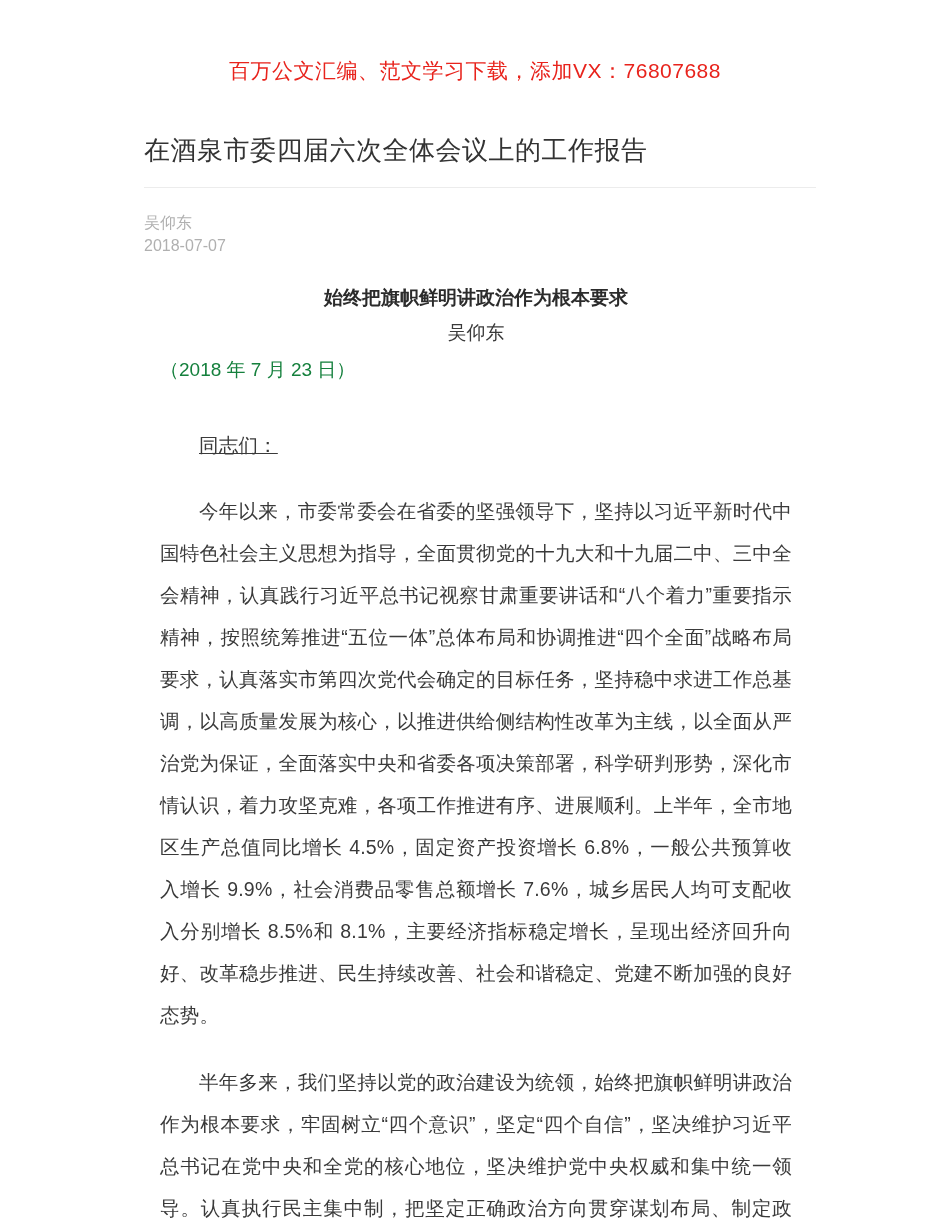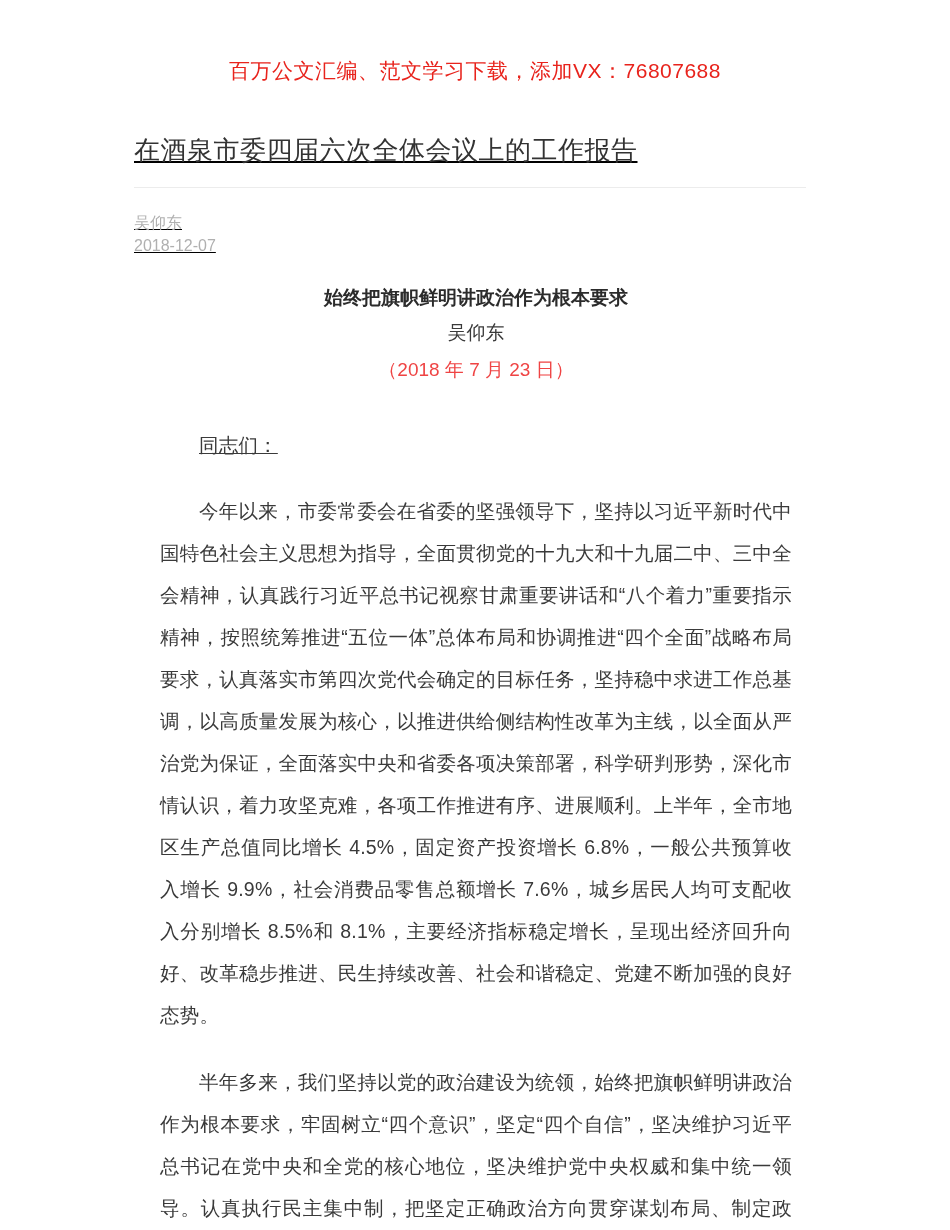--- a/index.html
+++ b/index.html
@@ -33,23 +33,22 @@
     font-size: 21px;
     line-height: 30px;
     letter-spacing: 0.5px;
     white-space: nowrap;
   }
 
   
   .article-header {
     position: absolute;
     top: 130px;
-    left: 134px;
+    left: 144px;
     width: 672px;
-    text-decoration: underline;
   }
   .article-title {
     font-size: 26px;
     line-height: 40px;
     color: #333333;
     font-weight: normal;
     margin: 0;
     letter-spacing: 0.5px;
   }
   .title-divider {
@@ -82,24 +81,24 @@
     color: #2b2b2b;
   }
   .doc-author {
     text-align: center;
     font-size: 19px;
     line-height: 32px;
     color: #3a3a3a;
     margin-top: 4px;
   }
   .doc-date {
-    text-align: center;
+    text-align: left;
     font-size: 19px;
     line-height: 32px;
-    color: #ef4444;
+    color: #15803d;
     margin-top: 5px;
   }
   .doc-paragraphs {
     margin-top: 38px;
   }
   .doc-para {
     font-size: 19.5px;
     line-height: 42px;
     color: #3a3a3a;
     text-align: justify;
@@ -120,21 +119,21 @@
 
 <div class="page">
 
   <div class="promo-banner">百万公文汇编、范文学习下载，添加VX：76807688</div>
 
   <div class="article-header">
     <h1 class="article-title">在酒泉市委四届六次全体会议上的工作报告</h1>
     <div class="title-divider"></div>
     <div class="meta-block">
       <span class="meta-line">吴仰东</span>
-      <span class="meta-line">2018-12-07</span>
+      <span class="meta-line">2018-07-07</span>
     </div>
   </div>
 
   <div class="doc-body">
     <div class="doc-heading">始终把旗帜鲜明讲政治作为根本要求</div>
     <div class="doc-author">吴仰东</div>
     <div class="doc-date">（2018 年 7 月 23 日）</div>
 
     <div class="doc-paragraphs">
       <p class="doc-para salutation">同志们：</p>

